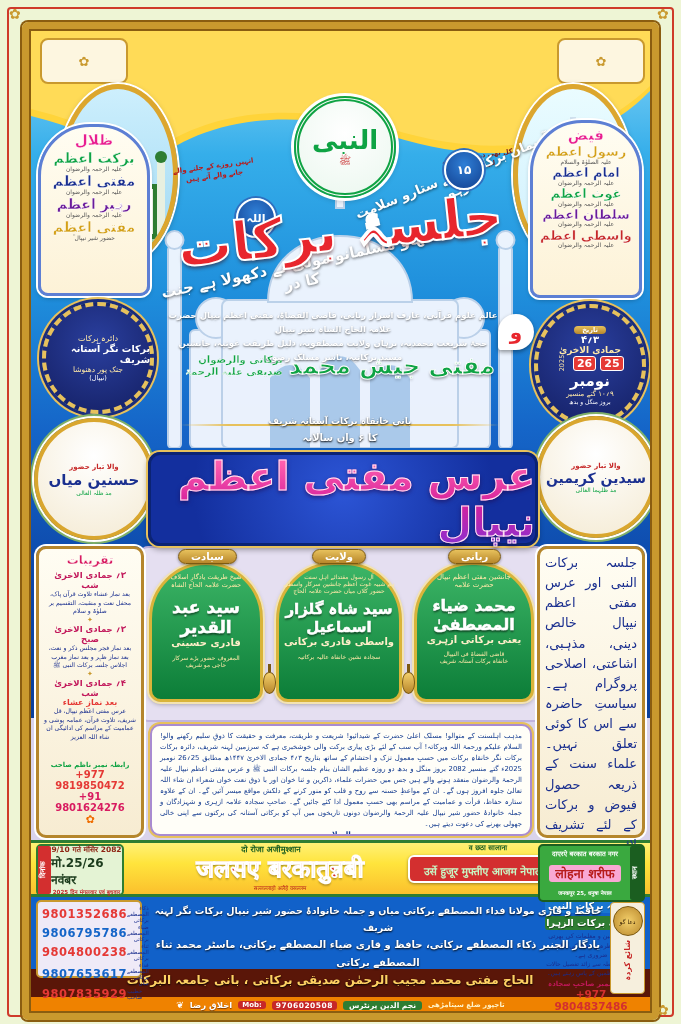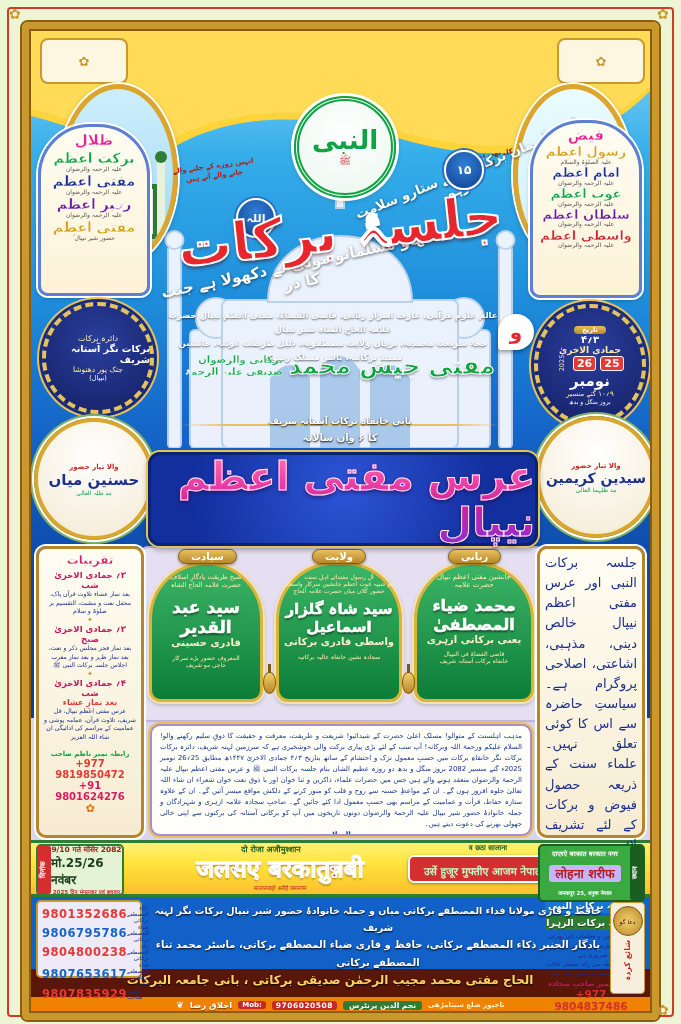--- a/index.html
+++ b/index.html
@@ -301,21 +301,21 @@
     <div class="c b" style="font-size:12px;color:#d81b60;-webkit-text-stroke:.3px #fff">تقریبات</div>
     <div class="c b" style="font-size:8.5px;color:#c2185b;margin-top:3px">۳؍ جمادی الاخریٰ شب</div>
     <div class="c" style="font-size:6.2px;color:#1a2f8f;line-height:1.4">بعد نماز عشاء تلاوت قرآن پاک، محفل نعت و منقبت، التقسیم بر صلوٰۃ و سلام</div>
     <div class="c" style="font-size:7px;color:#c9992e">✦</div>
     <div class="c b" style="font-size:8.5px;color:#c2185b">۳؍ جمادی الاخریٰ صبح</div>
     <div class="c" style="font-size:6.2px;color:#1a2f8f;line-height:1.4">بعد نماز فجر مجلس ذکر و نعت، بعد نماز ظہر و بعد نماز مغرب اجلاس جلسہ برکات النبی ﷺ</div>
     <div class="c" style="font-size:7px;color:#c9992e">✦</div>
     <div class="c b" style="font-size:8.5px;color:#c2185b">۴؍ جمادی الاخریٰ شب</div>
     <div class="c b" style="font-size:8px;color:#e53935">بعد نمازِ عشاء</div>
     <div class="c" style="font-size:6.2px;color:#1a2f8f;line-height:1.4">عرس مفتی اعظم نیپال، قل شریف، تلاوت قرآن، عمامہ پوشی و عمامیت کے مراسم کی ادائیگی ان شاء اللہ العزیز</div>
-    <div class="c b" style="font-size:6.8px;color:#0fa344;margin-top:8px">رابطہ نمبر ناظم صاحب</div>
+    <div class="c b" style="font-size:6.8px;color:#0fa344;margin-top:19px">رابطہ نمبر ناظم صاحب</div>
     <div class="c b" style="font-size:10px;color:#e53935;direction:ltr">+977 9819850472</div>
     <div class="c b" style="font-size:10px;color:#d81b60;direction:ltr">+91 9801624276</div>
     <div class="c" style="font-size:11px;color:#ef6c00">✿</div>
   </div>
 
   <div class="ab side-panel rtl" style="left:537px;top:546px;width:108px;height:292px;z-index:3">
     <div style="font-size:13px;color:#1a2f8f;line-height:1.55;text-align:justify">جلسہ برکات النبی اور عرس مفتی اعظم نیپال خالص دینی، مذہبی، اشاعتی، اصلاحی پروگرام ہے۔ سیاستِ حاضرہ سے اس کا کوئی تعلق نہیں۔ علماء سنت کے ذریعہ حصول فیوض و برکات کے لئے تشریف لائیں۔</div>
     <div class="c" style="margin:3px 0">
       <span class="b" style="background:#1565c8;color:#fff;font-size:8px;border-radius:9px;padding:1px 10px;box-shadow:0 1px 2px rgba(0,0,0,.4)">نوٹ</span>
     </div>
@@ -348,21 +348,21 @@
     <div style="flex:1;display:flex;flex-direction:column;align-items:center;justify-content:center">
       <div class="b" style="font-size:7.5px;color:#8e2413">9/10 गते मंसिर 2082</div>
       <div class="b" style="font-size:12px;color:#1b3b1c">मो.25/26 नवंबर</div>
       <div class="b" style="font-size:5.6px;color:#c62828">2025 दिन मंगलवार एवं बुधवार</div>
     </div>
   </div>
 
   <div class="ab" style="left:538px;top:844px;width:107px;height:58px;background:#3aa93f;border:2px solid #1b5e20;border-radius:5px;z-index:4;display:flex;box-sizing:border-box">
     <div style="flex:1;display:flex;flex-direction:column;align-items:center;justify-content:center;gap:7px">
       <div class="b c" style="font-size:6.6px;color:#fff">दाएरऐ बरकात बरकात नगर</div>
-      <div class="b c" style="font-size:12.5px;color:#b71c1c;background:#c4b5fd;border-radius:3px;padding:0 6px">लोहना शरीफ</div>
+      <div class="b c" style="font-size:12.5px;color:#b71c1c;background:#f9a8d4;border-radius:3px;padding:0 6px">लोहना शरीफ</div>
       <div class="b c" style="font-size:5.4px;color:#fff">जनकपुर 25, धनुषा नेपाल</div>
     </div>
     <div class="vert c b" style="width:13px;background:#1b5e20;color:#fff;font-size:7px;border-radius:0 2px 2px 0">स्थान</div>
   </div>
 
   <div class="ab blue-band"></div>
   <div class="ab rtl c w" style="left:150px;top:903px;width:456px;z-index:3;line-height:1.75">
     <div class="b" style="font-size:9.5px;text-shadow:0 1px 2px #000">حافظ و قاری مولانا فداء المصطفے برکاتی میاں و جملہ خانوادۂ حضور شیر نیپال برکات نگر لہنہ شریف</div>
     <div class="b" style="font-size:10px;text-shadow:0 1px 2px #000">یادگار الجنیر ذکاء المصطفے برکاتی، حافظ و قاری ضیاء المصطفے برکاتی، ماسٹر محمد ثناء المصطفے برکاتی</div>
   </div>

